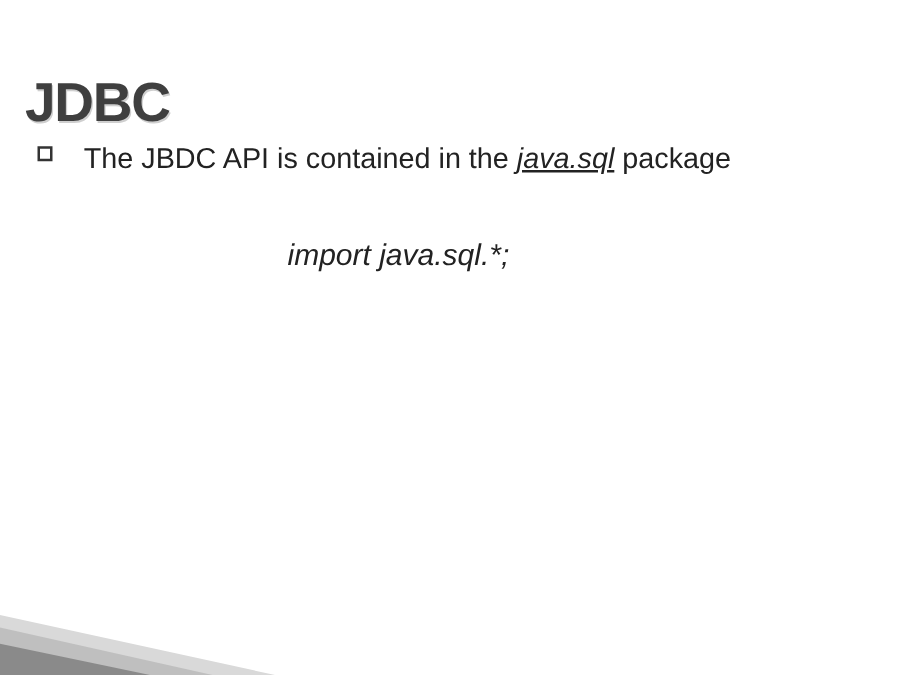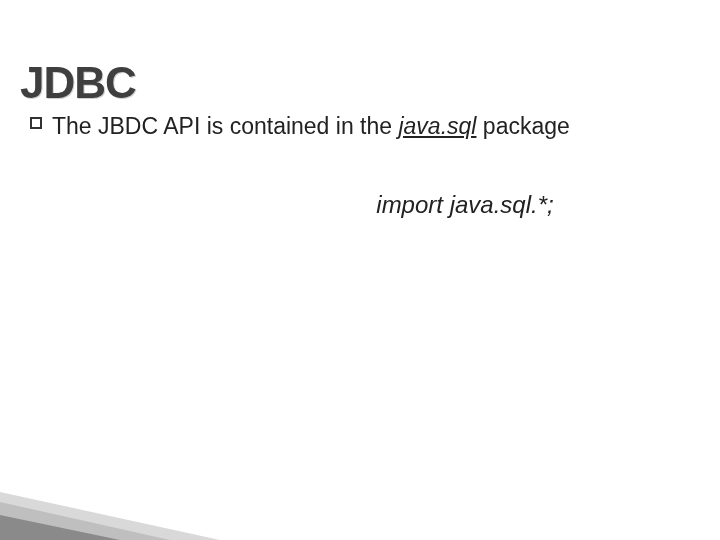--- a/index.html
+++ b/index.html
@@ -34,40 +34,40 @@
     top: 110px;
     left: 30px;
     right: 20px;
   }
   .bullet-line {
     font-size: 23px;
     color: #222;
     line-height: 1.45;
     display: flex;
     align-items: flex-start;
-    gap: 10px;
+    gap: 25px;
   }
   .bullet-marker {
     display: inline-block;
     width: 12px;
     height: 12px;
     border: 2px solid #333;
     box-sizing: border-box;
     margin-top: 7px;
     flex: none;
   }
   .bullet-text .nowrap { white-space: nowrap; }
   .italic { font-style: italic; }
   .underline { text-decoration: underline; }
   .import-line {
     margin-top: 48px;
     font-size: 24px;
     font-style: italic;
     color: #222;
-    text-align: center;
+    text-align: left;
     padding-left: 200px;
   }
   
   .wedge {
     position: absolute;
     left: 0;
     bottom: 0;
     width: 220px;
     height: 70px;
     pointer-events: none;

